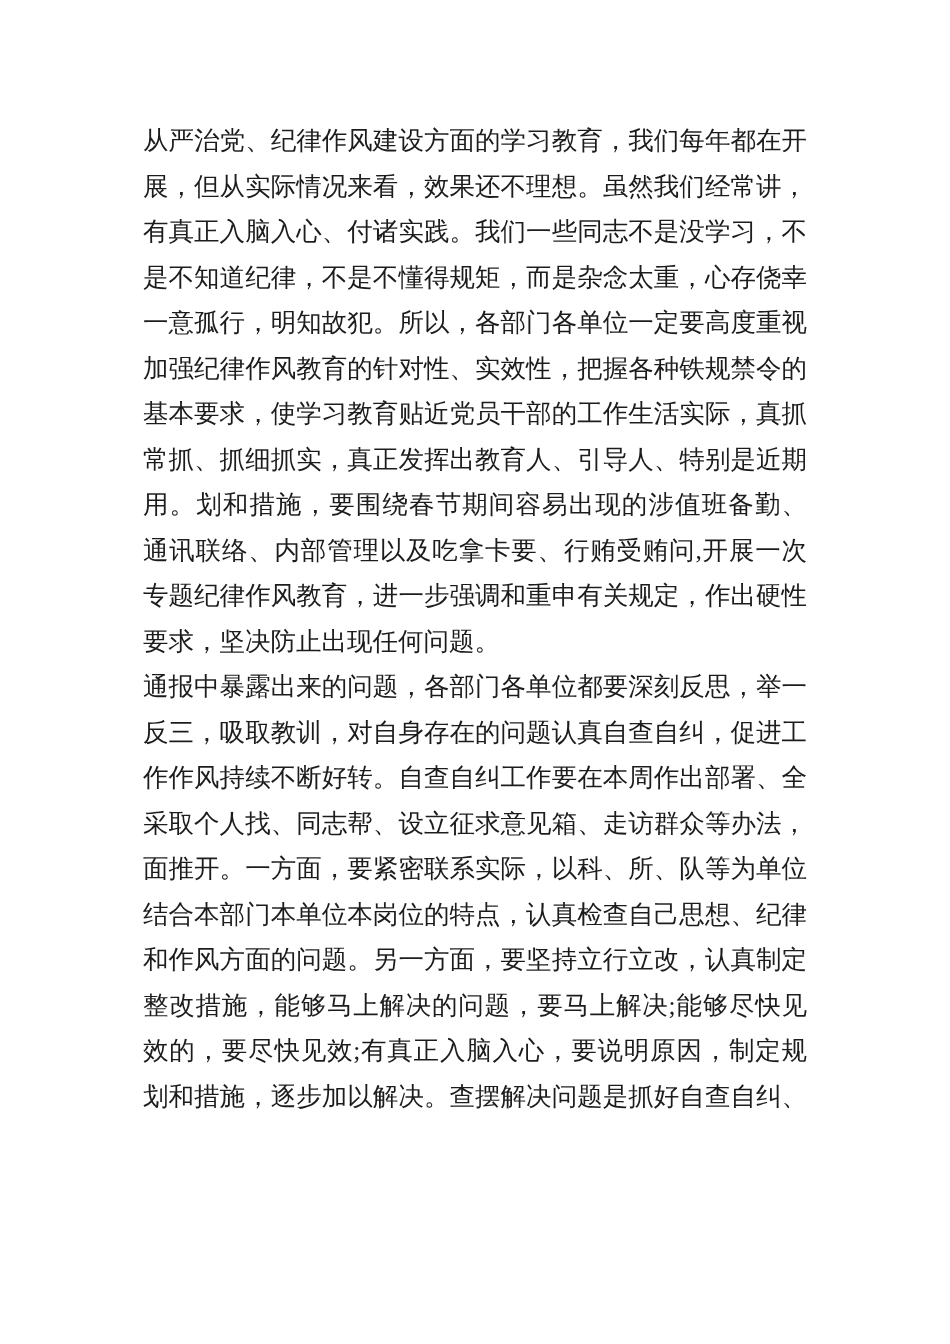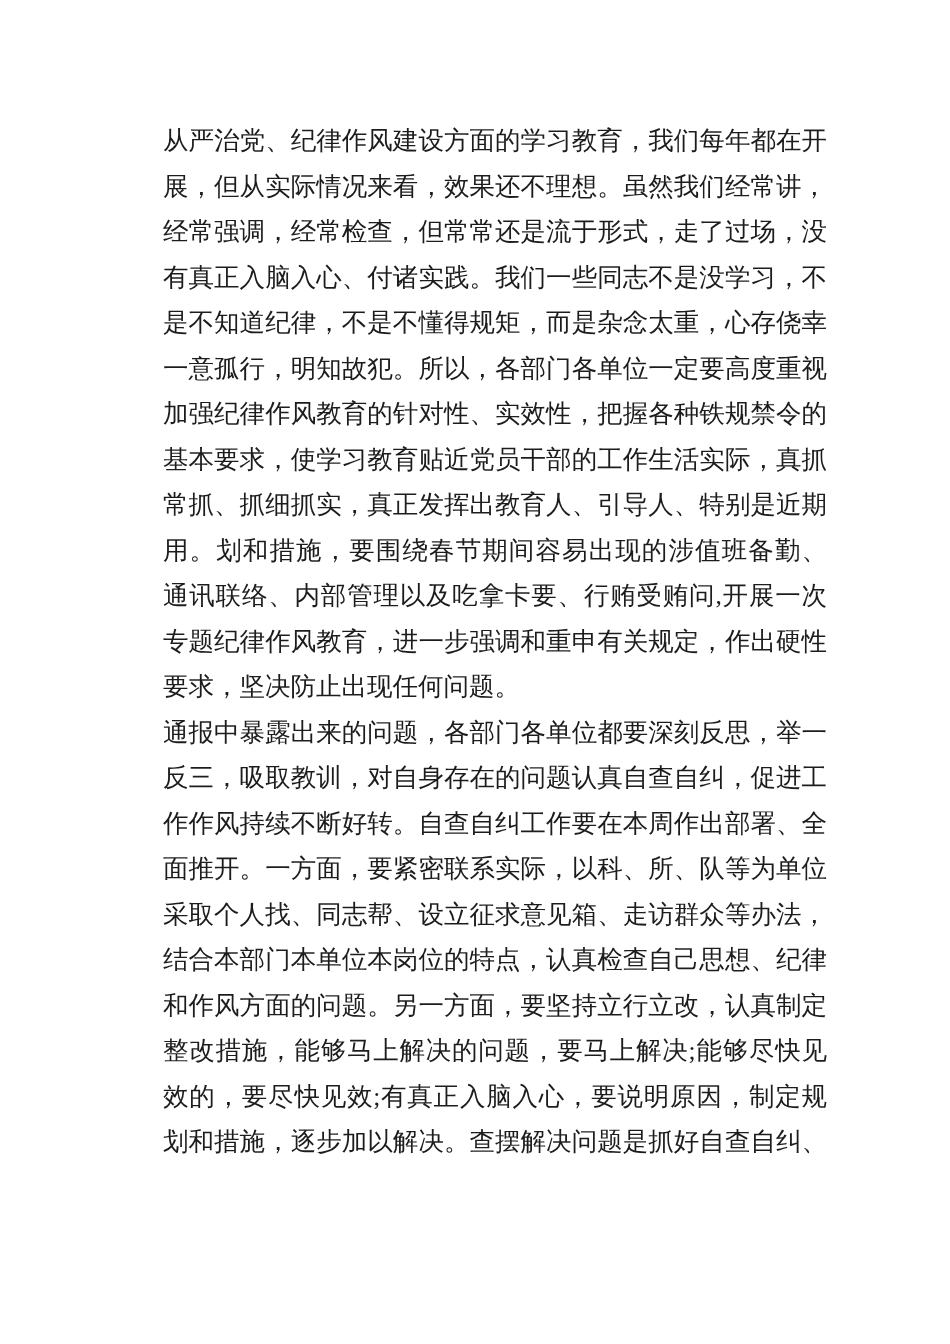--- a/index.html
+++ b/index.html
@@ -17,21 +17,20 @@
     height: 1344px;
     background: #ffffff;
     font-family: "Liberation Serif", serif;
     color: #1c1c1c;
   }
   .text-block {
     position: absolute;
     left: 143px;
     top: 118px;
     width: 664px;
-    margin-left: 20px;
   }
   .line {
     height: 45.5px;
     line-height: 45.5px;
     font-size: 25.5px;
     letter-spacing: 0;
     text-align: justify;
     text-align-last: justify;
     white-space: normal;
     color: #1c1c1c;
@@ -48,35 +47,34 @@
     color: #000000;
   }
 </style>
 </head>
 <body>
 
 <div class="page">
   <div class="text-block">
       <div class="line">从严治党、纪律作风建设方面的学习教育，我们每年都在开</div>
       <div class="line">展，但从实际情况来看，效果还不理想。虽然我们经常讲，</div>
-      <div class="line">经常强调，经常检查，但常常还是流于形式，走了过场，没</div>
       <div class="line">有真正入脑入心、付诸实践。我们一些同志不是没学习，不</div>
       <div class="line">是不知道纪律，不是不懂得规矩，而是杂念太重，心存侥幸</div>
       <div class="line">一意孤行，明知故犯。所以，各部门各单位一定要高度重视</div>
       <div class="line">加强纪律作风教育的针对性、实效性，把握各种铁规禁令的</div>
       <div class="line">基本要求，使学习教育贴近党员干部的工作生活实际，真抓</div>
       <div class="line">常抓、抓细抓实，真正发挥出教育人、引导人、特别是近期</div>
       <div class="line">用。划和措施，要围绕春节期间容易出现的涉值班备勤、</div>
       <div class="line">通讯联络、内部管理以及吃拿卡要、行贿受贿问,开展一次</div>
       <div class="line">专题纪律作风教育，进一步强调和重申有关规定，作出硬性</div>
       <div class="line flush">要求，坚决防止出现任何问题。</div>
       <div class="line">通报中暴露出来的问题，各部门各单位都要深刻反思，举一</div>
       <div class="line">反三，吸取教训，对自身存在的问题认真自查自纠，促进工</div>
       <div class="line">作作风持续不断好转。自查自纠工作要在本周作出部署、全</div>
+      <div class="line">采取个人找、同志帮、设立征求意见箱、走访群众等办法，</div>
       <div class="line">面推开。一方面，要紧密联系实际，以科、所、队等为单位</div>
-      <div class="line">采取个人找、同志帮、设立征求意见箱、走访群众等办法，</div>
       <div class="line">结合本部门本单位本岗位的特点，认真检查自己思想、纪律</div>
       <div class="line">和作风方面的问题。另一方面，要坚持立行立改，认真制定</div>
       <div class="line">整改措施，能够马上解决的问题，要马上解决;能够尽快见</div>
       <div class="line">效的，要尽快见效;有真正入脑入心，要说明原因，制定规</div>
       <div class="line">划和措施，逐步加以解决。查摆解决问题是抓好自查自纠、</div>
     </div>
 </div>
 
 </body></html>

